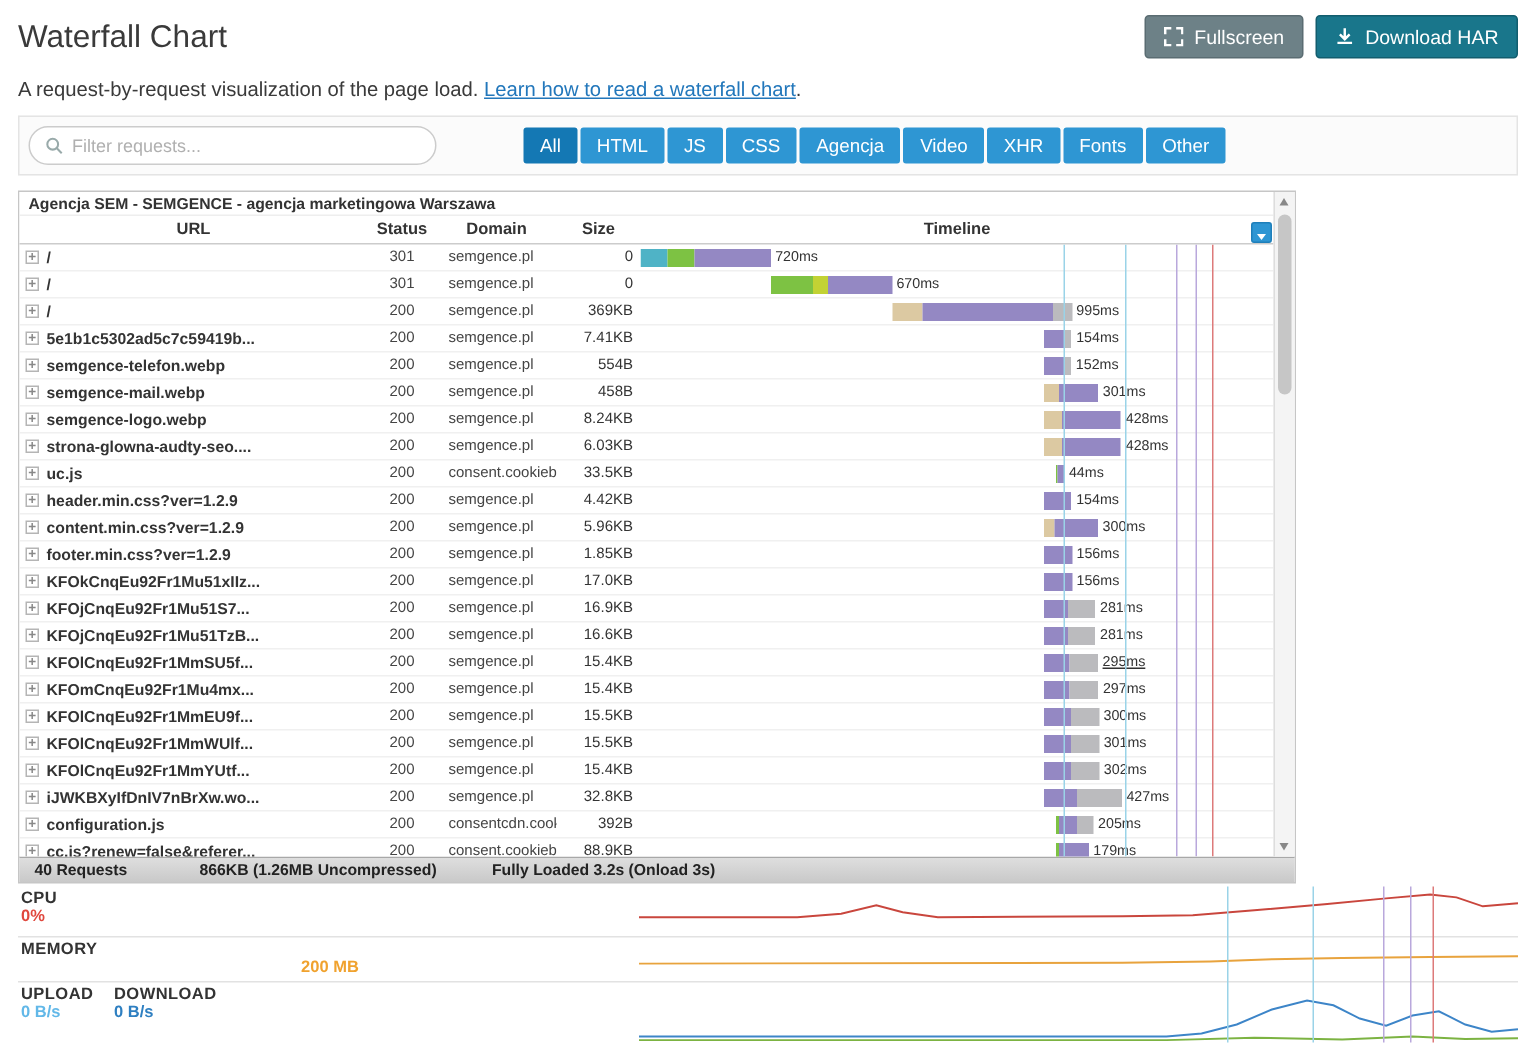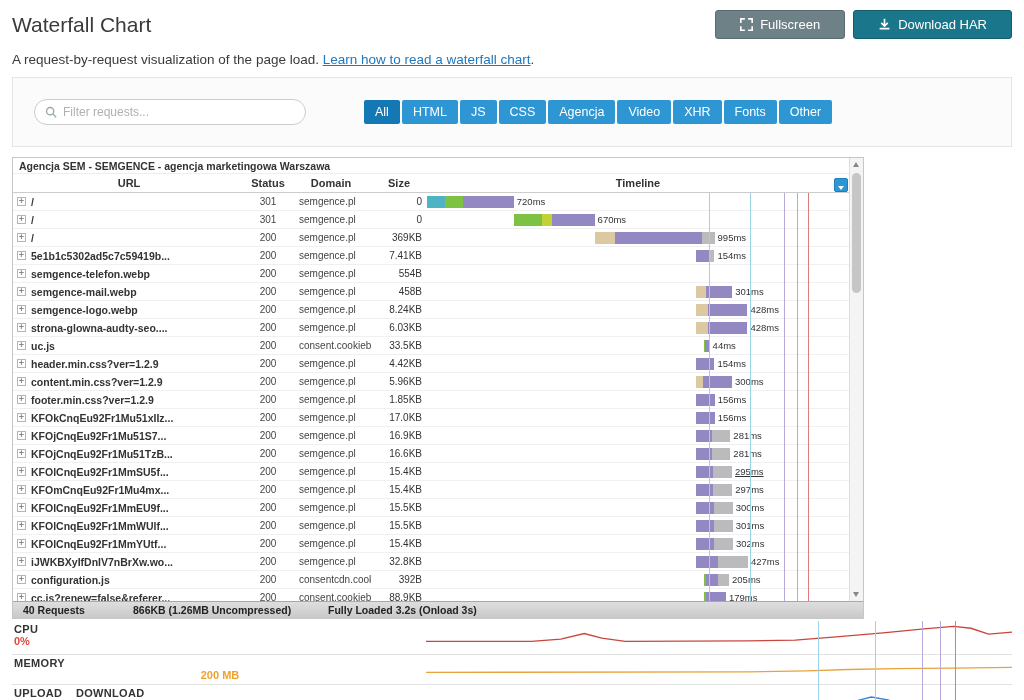--- a/index.html
+++ b/index.html
@@ -5,32 +5,32 @@
   * { box-sizing: border-box; margin: 0; padding: 0; }
   html,body { width:1024px; height:700px; overflow:hidden; background:#fff;
     font-family:"Liberation Sans", sans-serif; color:#333; }
   .page { padding:10px 12px; }
 
   
   .header-row { display:flex; justify-content:space-between; align-items:center; }
   h1 { font-size:21px; font-weight:400; color:#3a3a3a; }
   .header-buttons { display:flex; gap:8px; }
   .btn { display:inline-flex; align-items:center; gap:7px; color:#fff; font-size:13px;
-    padding:6px 24px; border-radius:3px; cursor:pointer; font-family:inherit; }
+    padding:6px 12px; border-radius:3px; cursor:pointer; font-family:inherit; }
   .btn-gray { background:#6d8187; border:1px solid #5a6c72; }
   .btn-teal { background:#19768b; border:1px solid #125d6e; }
   .btn svg { display:block; }
 
   
   .subtitle { margin-top:13px; font-size:13.5px; color:#3a3a3a; }
   .subtitle a { color:#2277bb; text-decoration:underline; cursor:pointer; }
 
   
   .filter-bar { margin-top:10px; border:1px solid #e4e4e4; background:#fbfbfb;
-    padding:21px; display:flex; align-items:center; gap:10px; }
+    padding:6px; display:flex; align-items:center; gap:10px; }
   .search-box { width:272px; height:26px; background:#fff; border:1px solid #ccc;
     border-radius:13px; display:flex; align-items:center; padding:0 10px; gap:6px; }
   .search-box input { border:0; outline:0; flex:1; font-size:12px; color:#333;
     font-family:inherit; background:transparent; }
   .search-box input::placeholder { color:#b0b0b0; }
   .tabs { display:flex; gap:2px;margin-left:48px; }
   .tab { background:#2e96d3; color:#fff; border:0; font-size:12.5px; padding:5px 11px;
     cursor:pointer; border-radius:2px; font-family:inherit; }
   .tab.active { background:#1478b4; }
 
@@ -234,20 +234,27 @@
             </div>
           </div>
           <div class="wf-row">
             <div class="cell c-url">
               <span class="expander"></span>
               <span class="urltext">semgence-telefon.webp</span>
             </div>
             <div class="cell c-status">200</div>
             <div class="cell c-domain">semgence.pl</div>
             <div class="cell c-size">554B</div>
+            <div class="cell c-timeline">
+              <div class="barwrap">
+                <div class="bar-seg" style="left: 63.7143%; width: 3.42857%; background: rgb(148, 136, 195);"></div>
+                <div class="bar-seg" style="left: 67.1429%; width: 0.914286%; background: rgb(187, 187, 190);"></div>
+                <span class="bar-label" style="left: calc(68.0571% + 3px);">152ms</span>
+              </div>
+            </div>
           </div>
           <div class="wf-row">
             <div class="cell c-url">
               <span class="expander"></span>
               <span class="urltext">semgence-mail.webp</span>
             </div>
             <div class="cell c-status">200</div>
             <div class="cell c-domain">semgence.pl</div>
             <div class="cell c-size">458B</div>
             <div class="cell c-timeline">

